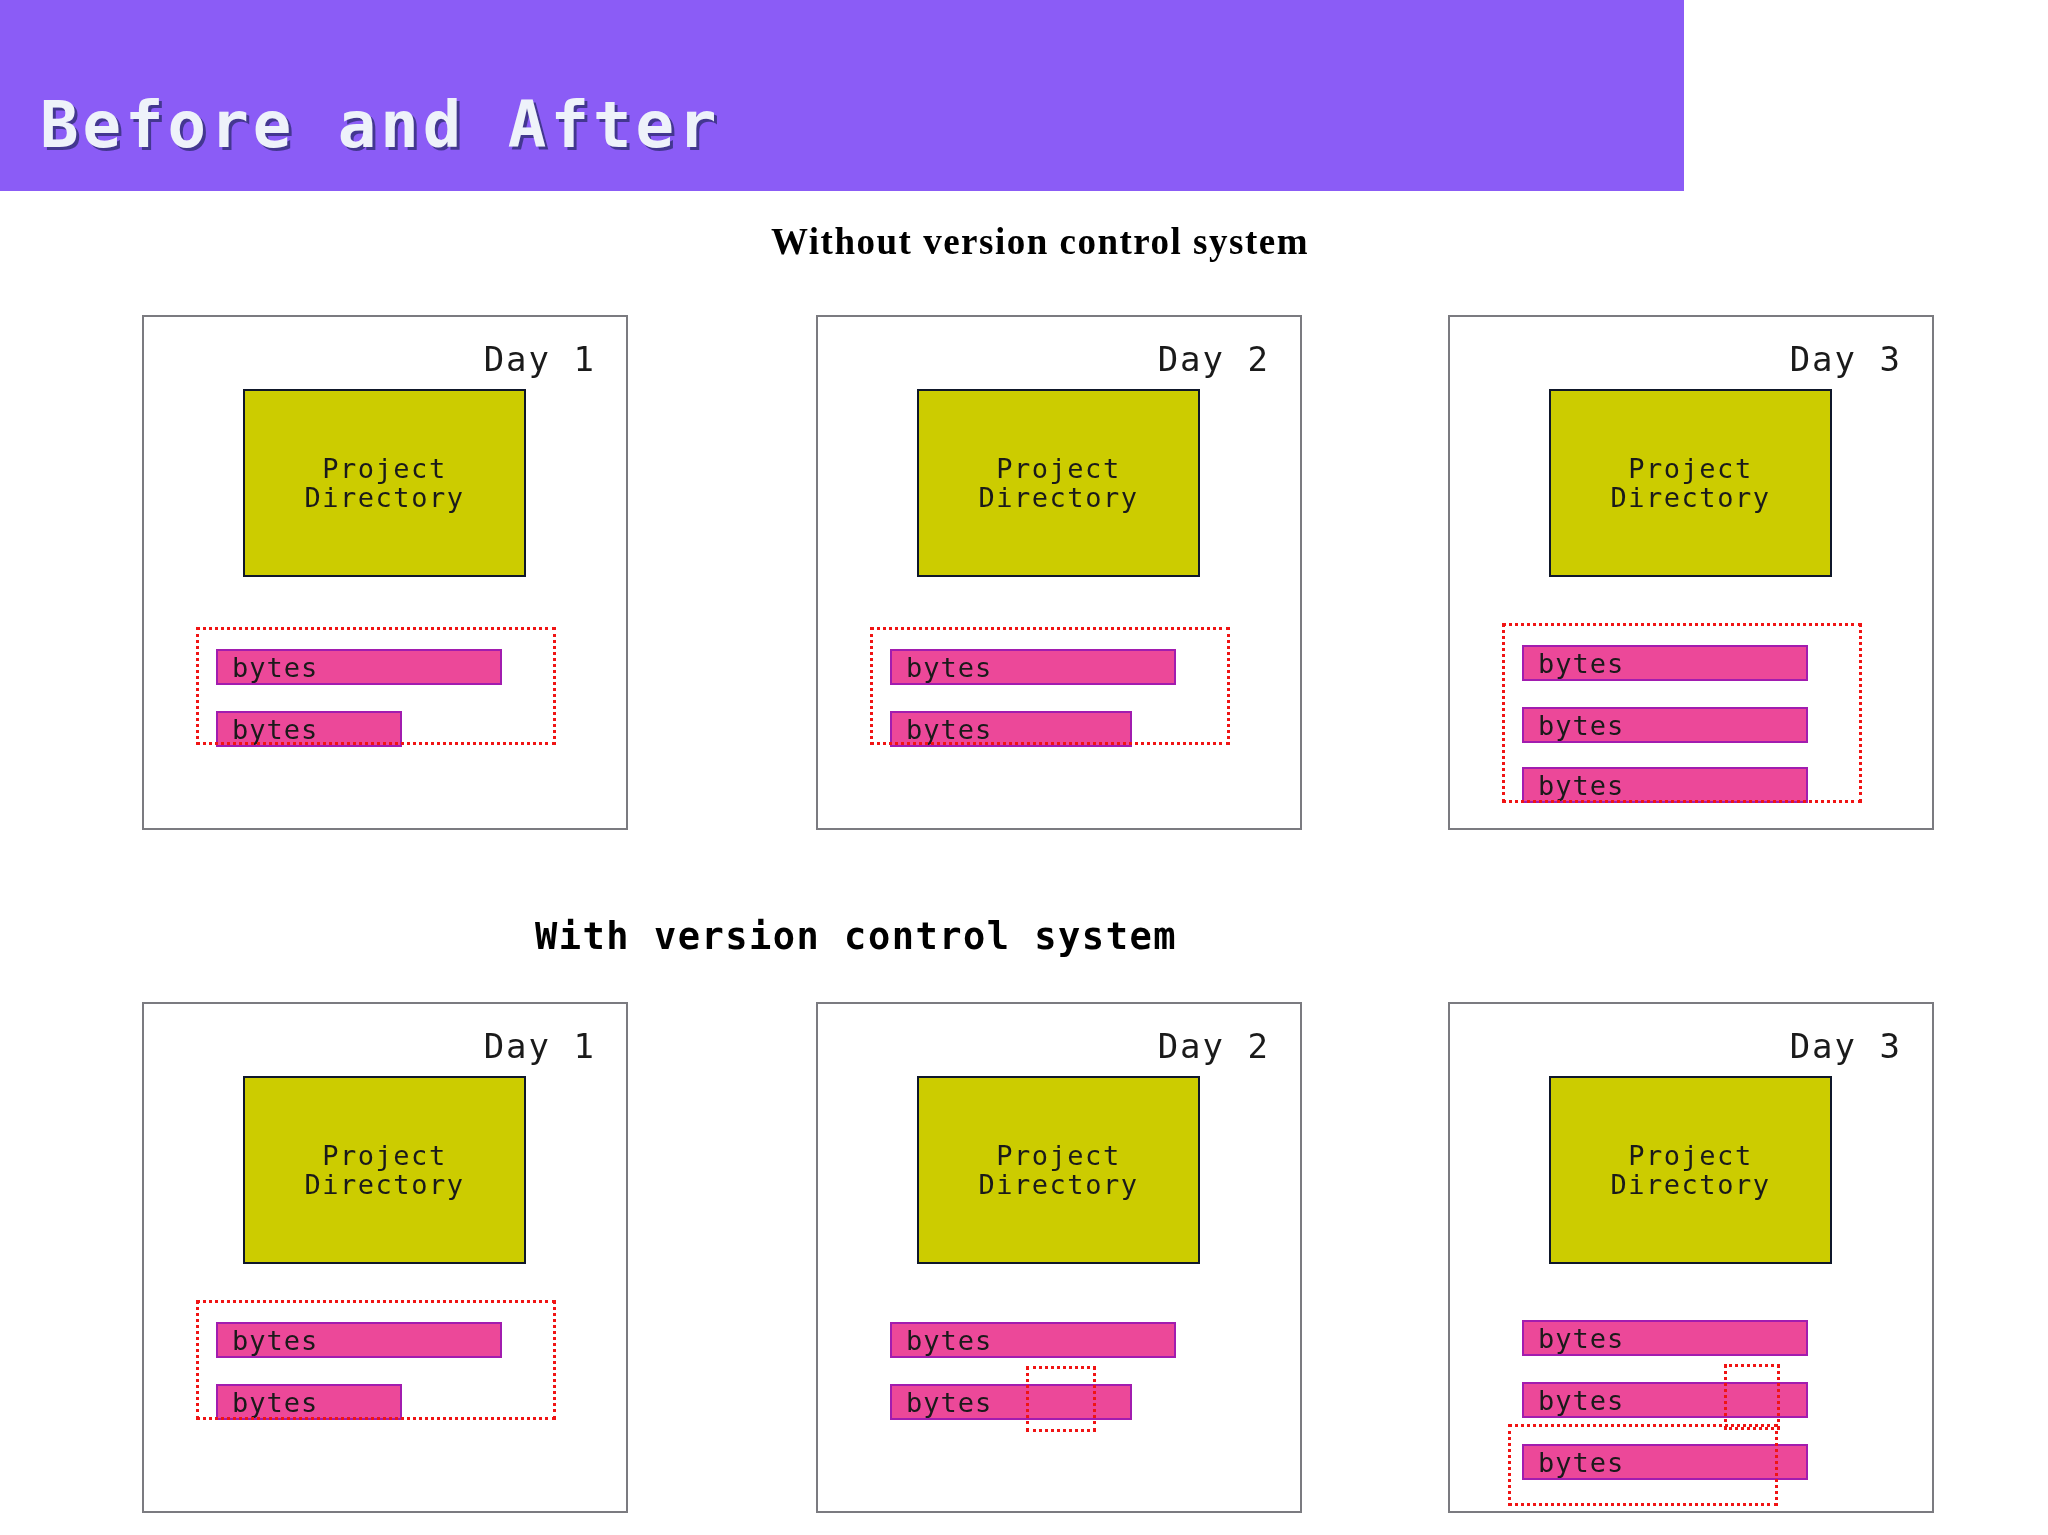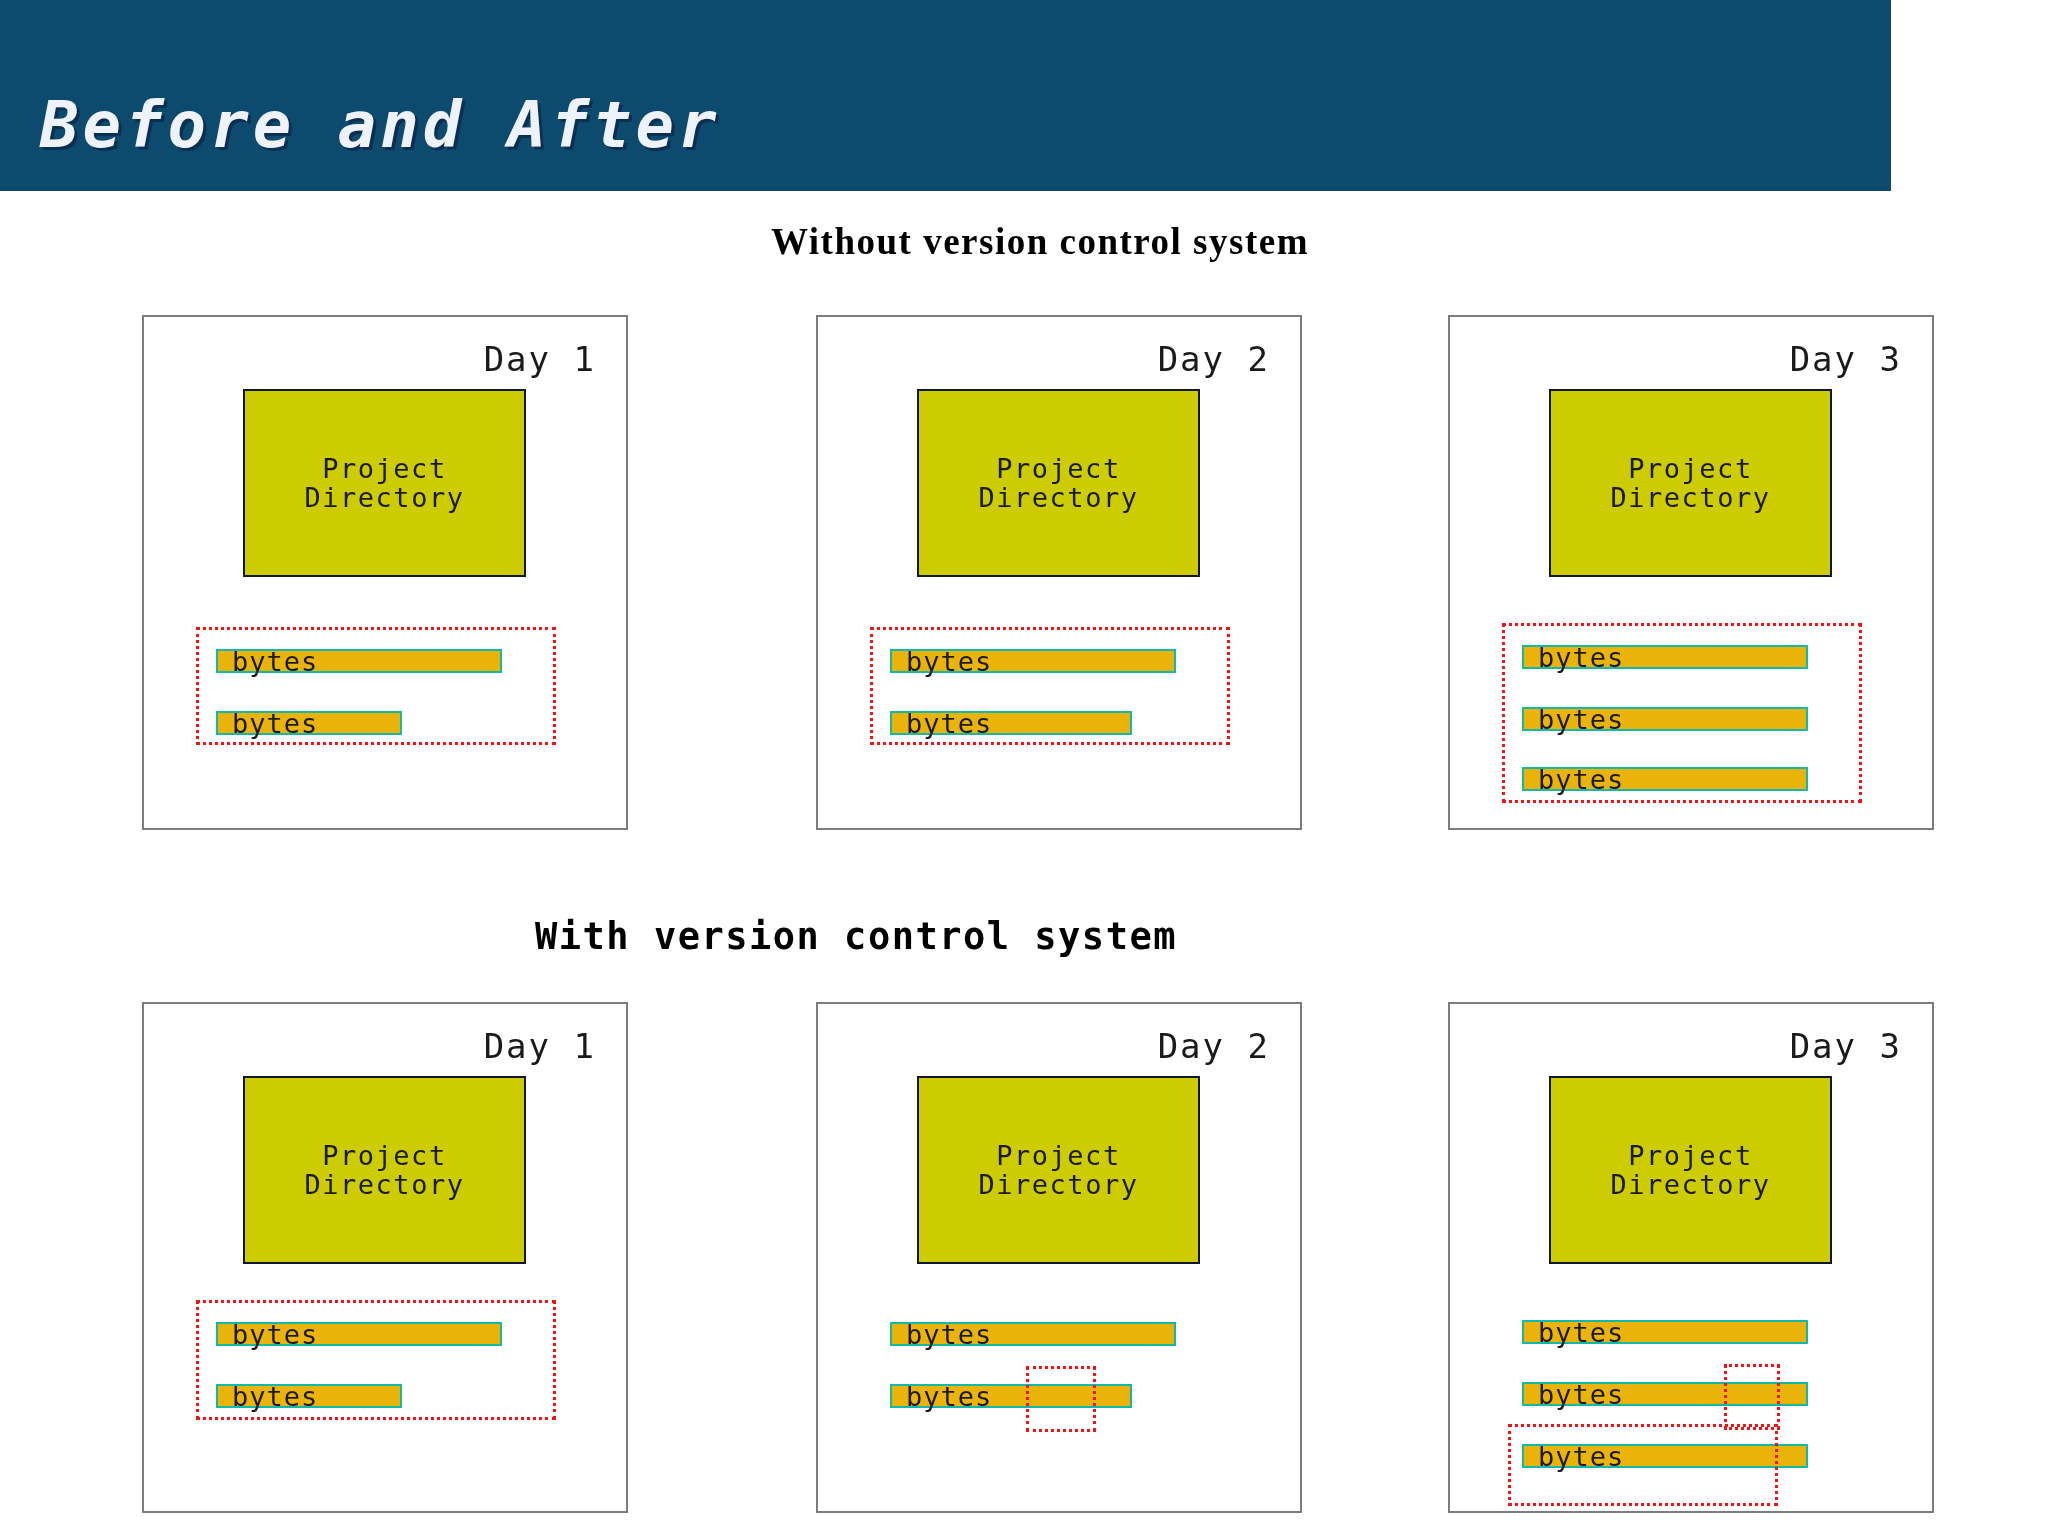--- a/index.html
+++ b/index.html
@@ -13,24 +13,23 @@
     font-family: "DejaVu Sans Mono", "Liberation Mono", monospace;
     overflow: hidden;
     position: relative;
   }
 
   
   .header-bar {
     position: absolute;
     left: 0;
     top: 0;
-    width: 1891px;
+    width: 1684px;
     height: 191px;
-    background: #0c4a6e;
-    font-style: italic;
+    background: #8b5cf6;
   }
   .header-title {
     position: absolute;
     left: 40px;
     top: 88px;
     font-family: "DejaVu Sans Mono", "Liberation Mono", monospace;
     font-size: 64px;
     font-weight: bold;
     color: #eef2fa;
     letter-spacing: 4px;
@@ -116,23 +115,23 @@
   .bars-area {
     position: absolute;
     left: 0;
     top: 0;
     width: 100%;
     height: 100%;
   }
   .bytes-bar {
     position: absolute;
     box-sizing: border-box;
-    height: 24px;
-    background: #eab308;
-    border: 2px solid #14b8a6;
+    height: 36px;
+    background: #ec4899;
+    border: 2px solid #a21caf;
     display: flex;
     align-items: center;
   }
   .bytes-bar span {
     font-family: "DejaVu Sans Mono", "Liberation Mono", monospace;
     font-size: 27px;
     color: #1a1a1a;
     letter-spacing: 1px;
     padding-left: 14px;
     white-space: nowrap;

